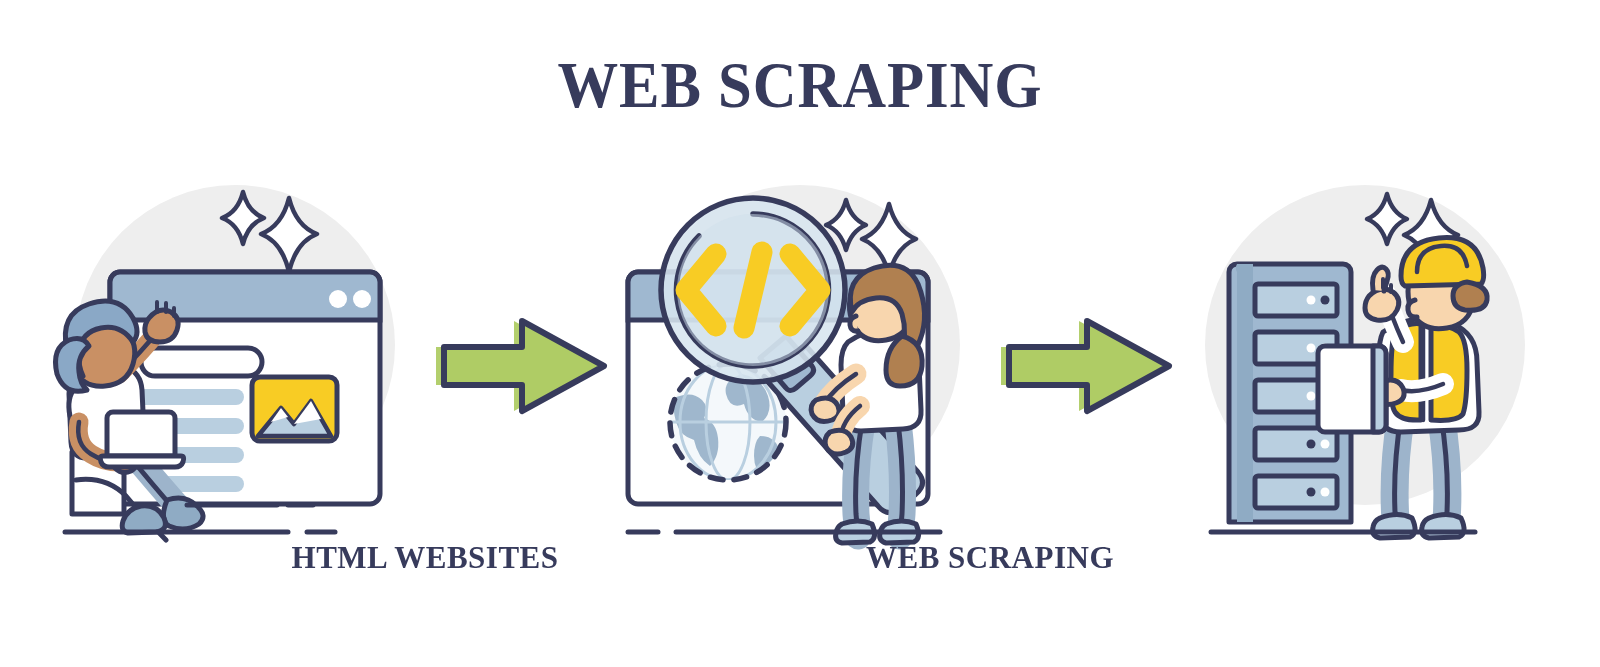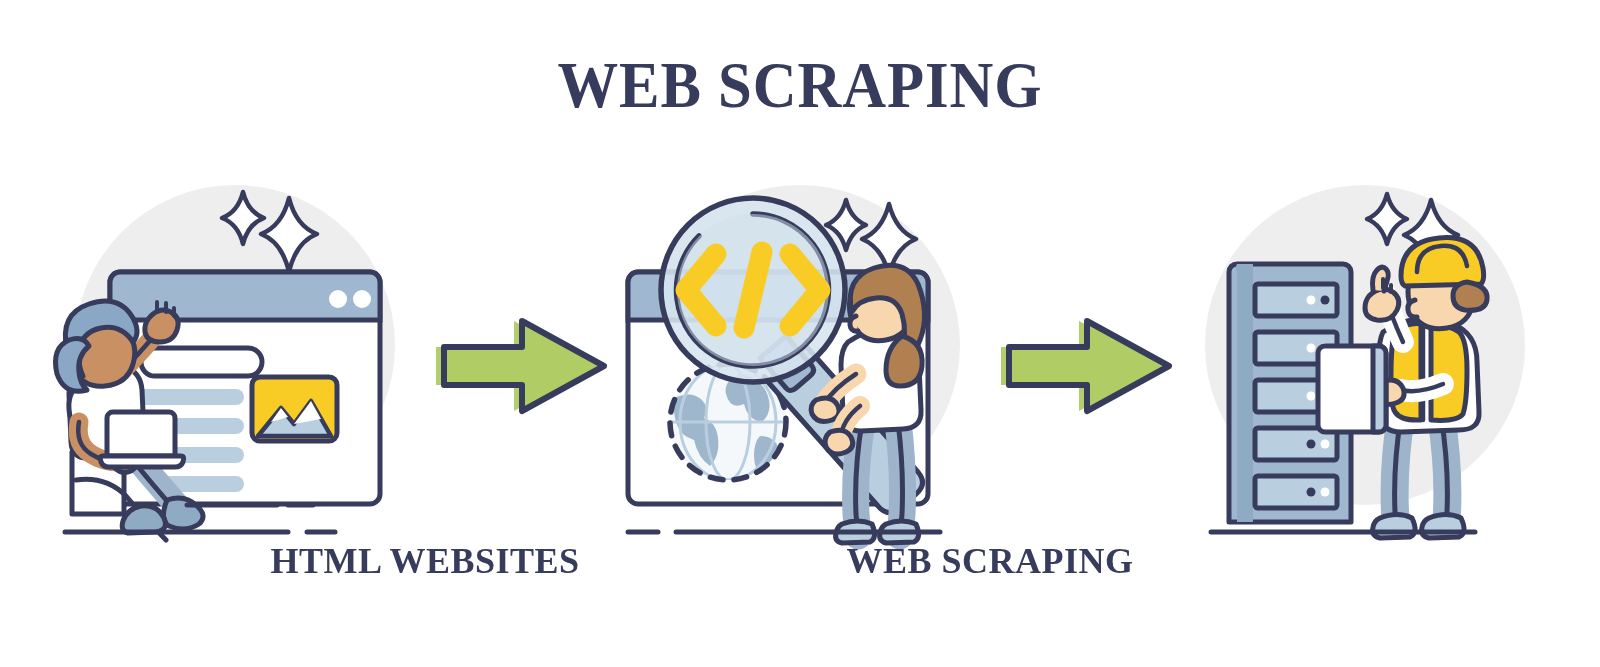--- a/index.html
+++ b/index.html
@@ -78,21 +78,21 @@
     display: flex;
     flex-direction: row;
     justify-content: center;
     align-items: flex-start;
   }
   .caption {
     width: 380px;
     text-align: center;
     font-family: "Liberation Serif", "DejaVu Serif", serif;
     font-weight: 700;
-    font-size: 36px;
+    font-size: 31px;
     letter-spacing: 0.5px;
     color: #373b5c;
     white-space: nowrap;
   }
   .caption-gap { width: 185px; }
 </style>
 </head>
 <body>
 
 <div class="canvas">

